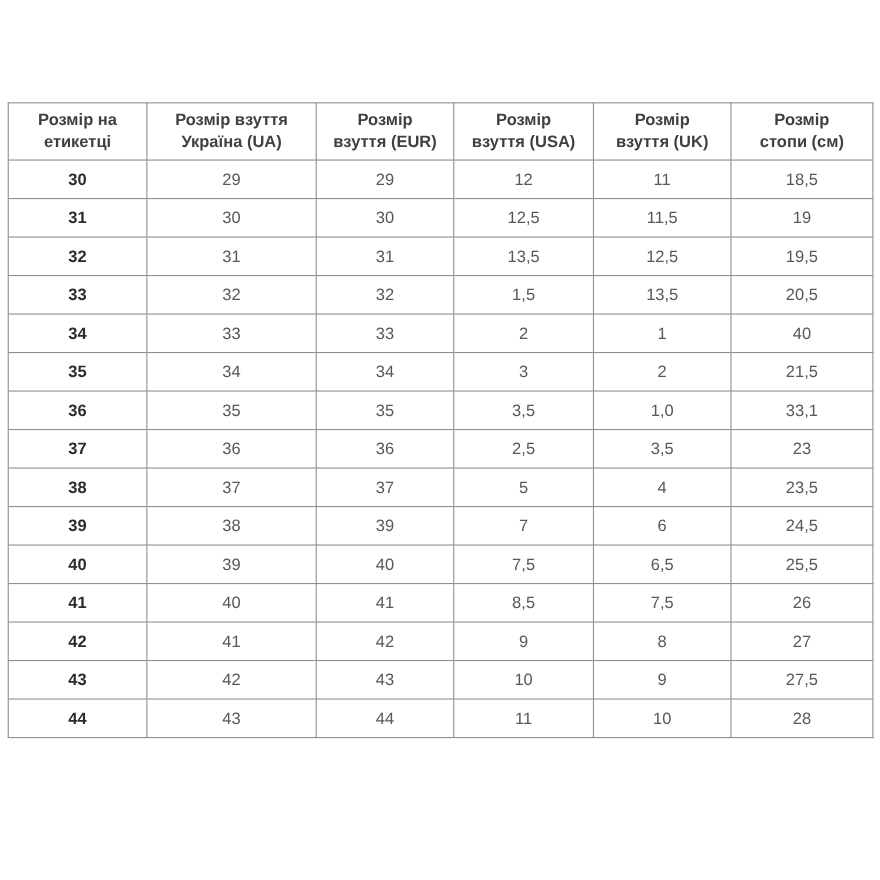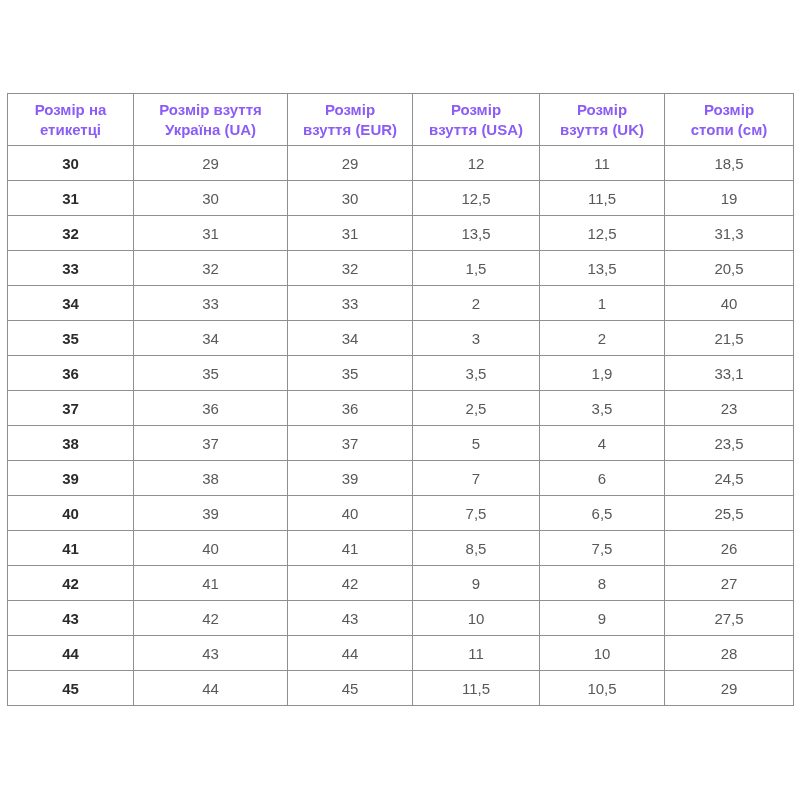--- a/index.html
+++ b/index.html
@@ -32,21 +32,21 @@
   table.size-table col:nth-child(6) { width: 129px; }
   table.size-table th,
   table.size-table td {
     border: 1px solid #8f8f8f;
     text-align: center;
     vertical-align: middle;
     font-size: 15px;
   }
   table.size-table thead th {
     height: 52px;
-    color: #8b5cf6;
+    color: #404040;
     font-weight: bold;
     line-height: 20px;
     background: #ffffff;
   }
   table.size-table thead th .hline { display: block; }
   table.size-table tbody td {
     height: 35px;
     color: #58585a;
     background: #ffffff;
   }
@@ -113,21 +113,21 @@
             <td>12,5</td>
             <td>11,5</td>
             <td>19</td>
           </tr>
           <tr>
             <td class="label-col">32</td>
             <td>31</td>
             <td>31</td>
             <td>13,5</td>
             <td>12,5</td>
-            <td>31,3</td>
+            <td>19,5</td>
           </tr>
           <tr>
             <td class="label-col">33</td>
             <td>32</td>
             <td>32</td>
             <td>1,5</td>
             <td>13,5</td>
             <td>20,5</td>
           </tr>
           <tr>
@@ -144,21 +144,21 @@
             <td>34</td>
             <td>3</td>
             <td>2</td>
             <td>21,5</td>
           </tr>
           <tr>
             <td class="label-col">36</td>
             <td>35</td>
             <td>35</td>
             <td>3,5</td>
-            <td>1,9</td>
+            <td>1,0</td>
             <td>33,1</td>
           </tr>
           <tr>
             <td class="label-col">37</td>
             <td>36</td>
             <td>36</td>
             <td>2,5</td>
             <td>3,5</td>
             <td>23</td>
           </tr>
@@ -211,24 +211,16 @@
             <td>27,5</td>
           </tr>
           <tr>
             <td class="label-col">44</td>
             <td>43</td>
             <td>44</td>
             <td>11</td>
             <td>10</td>
             <td>28</td>
           </tr>
-          <tr>
-            <td class="label-col">45</td>
-            <td>44</td>
-            <td>45</td>
-            <td>11,5</td>
-            <td>10,5</td>
-            <td>29</td>
-          </tr>
         </tbody>
     </table>
   </div>
 </div>
 
 </body></html>

